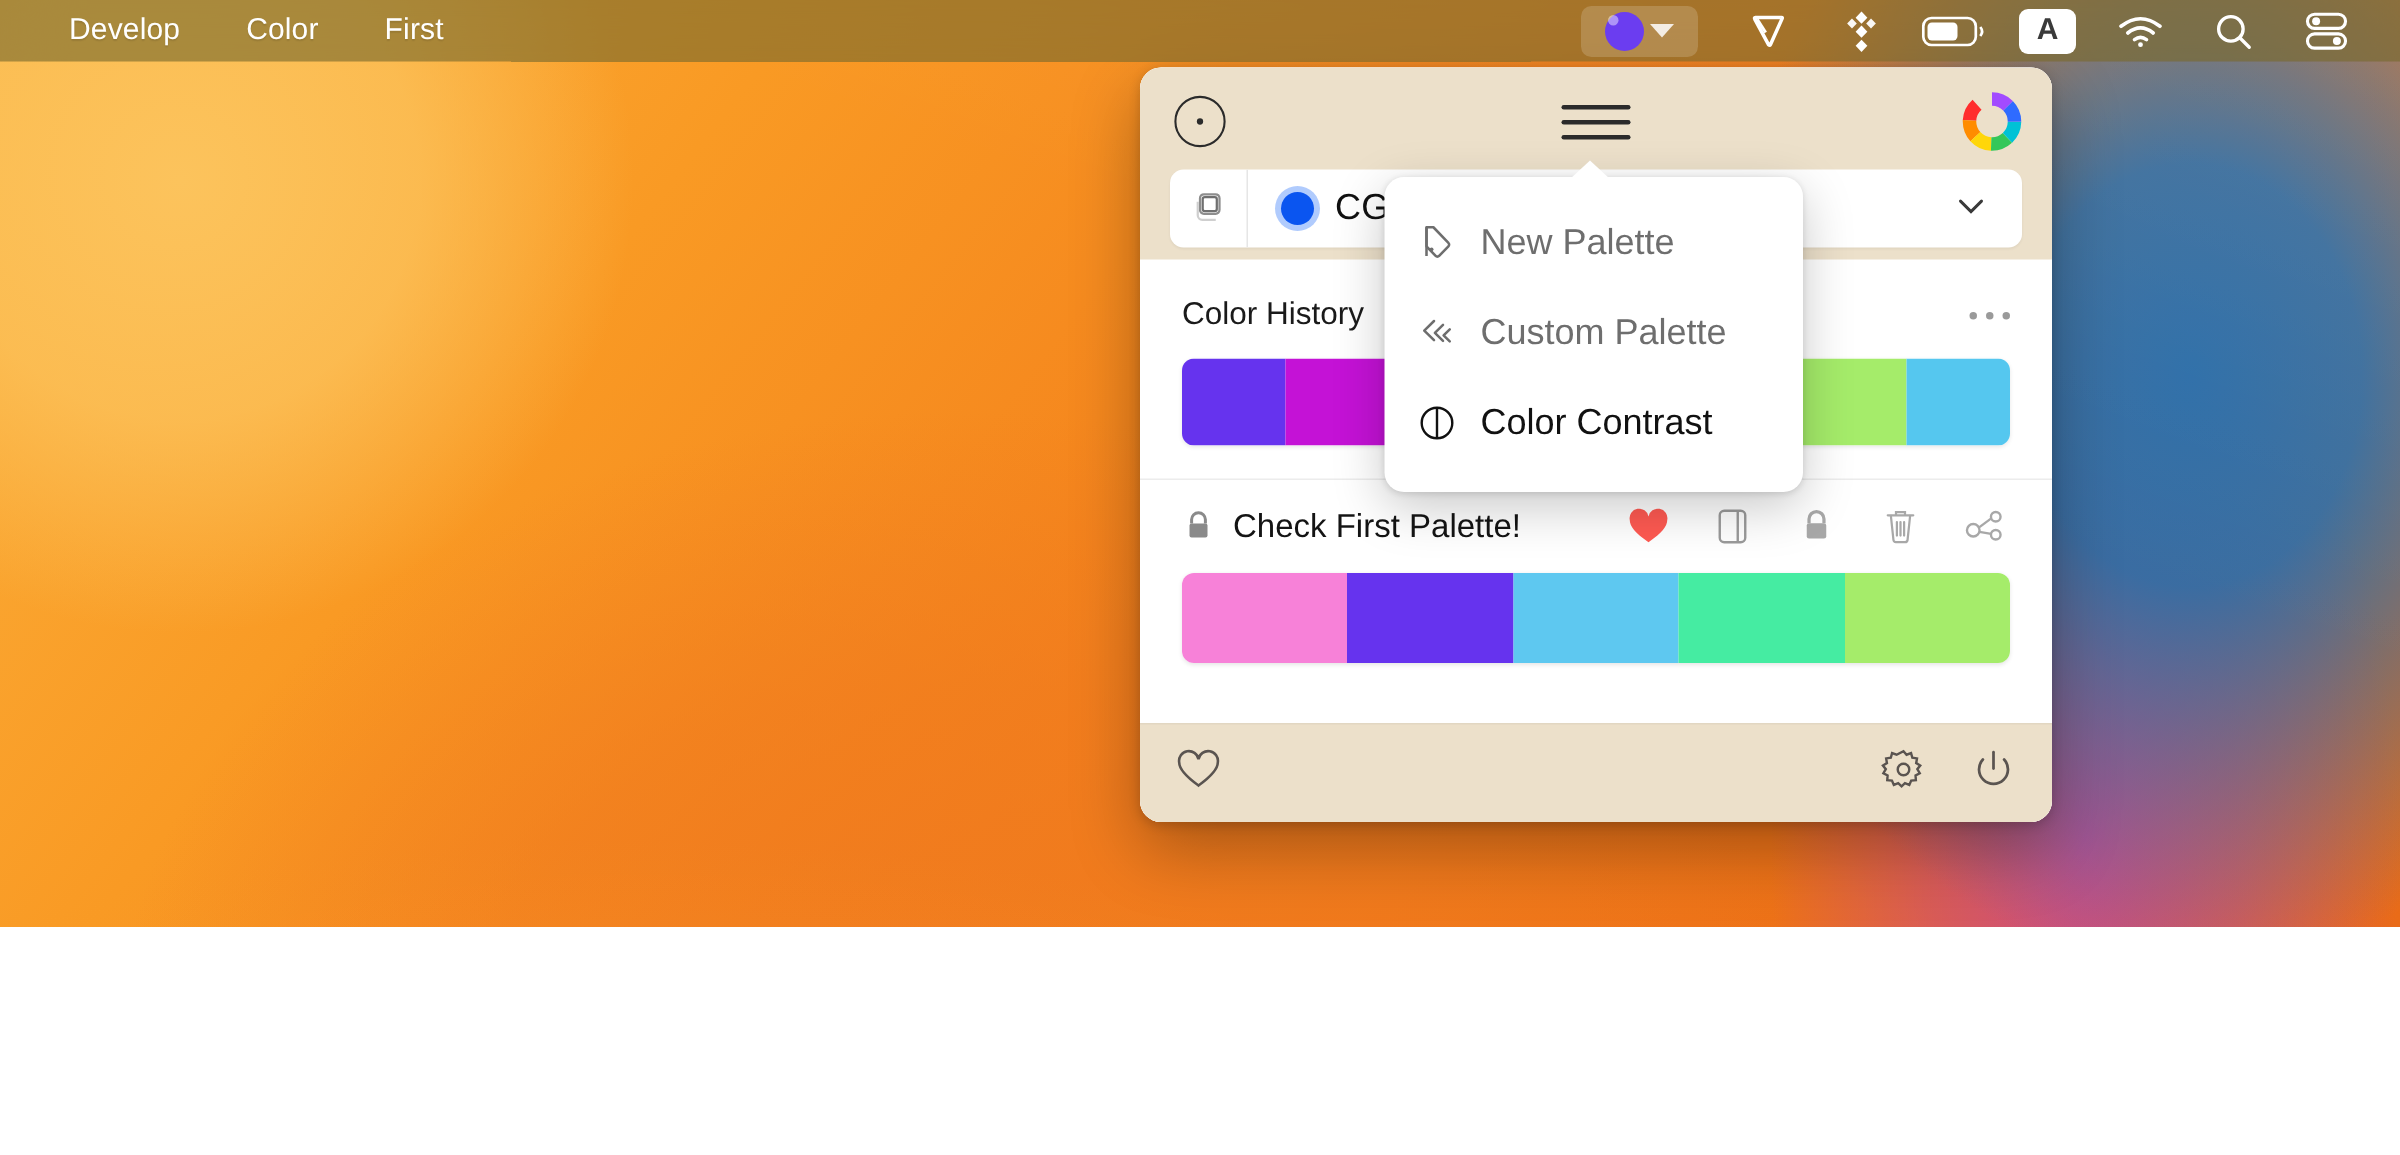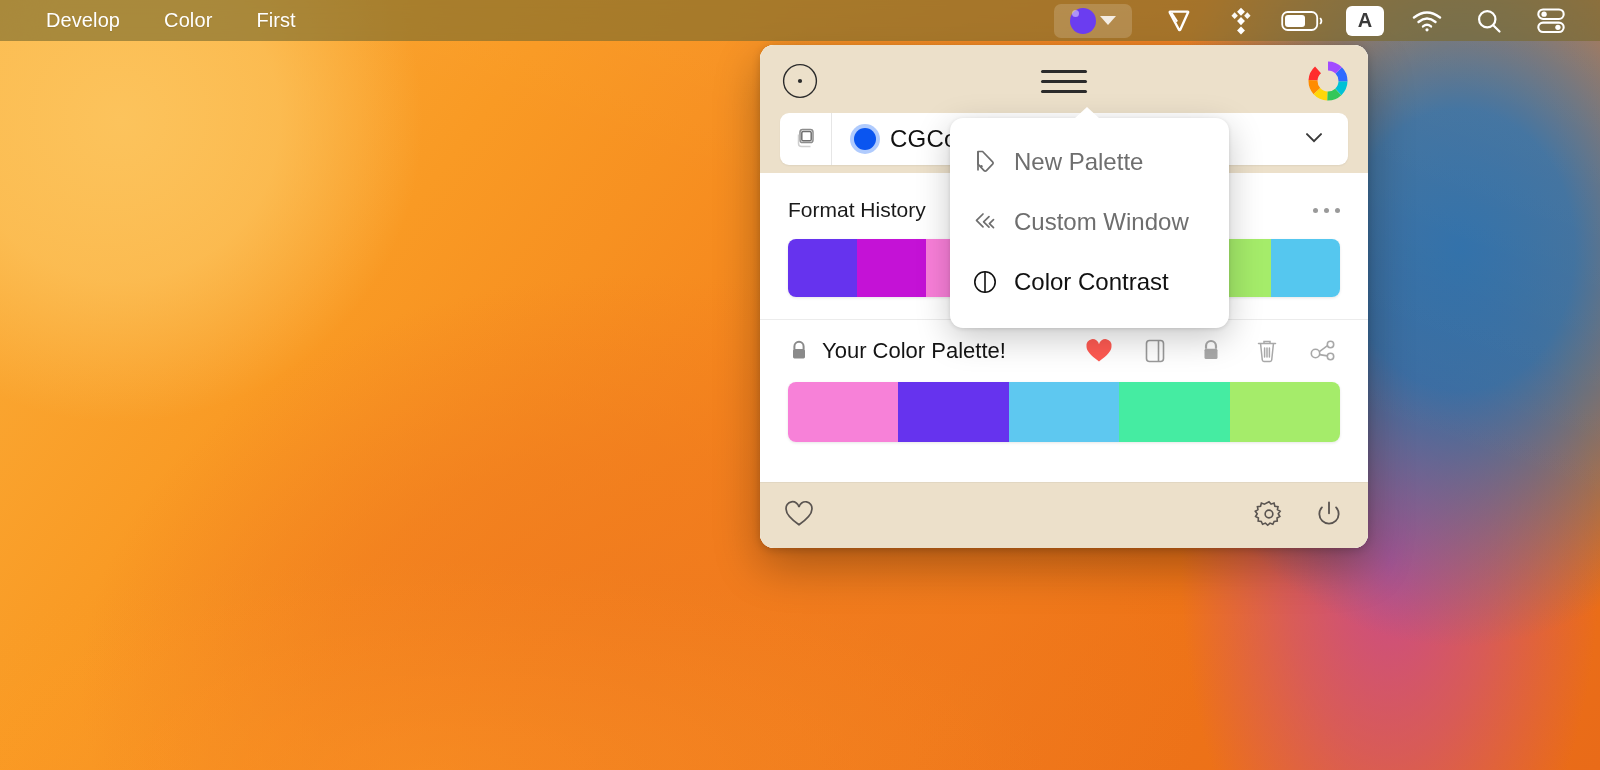--- a/index.html
+++ b/index.html
@@ -5,21 +5,21 @@
   * { box-sizing: border-box; margin: 0; padding: 0; }
   html, body {
     width: 1600px; height: 770px;
     overflow: hidden;
     font-family: "Liberation Sans", sans-serif;
   }
 
   
   #desktop {
     position: relative;
-    width: 1600px; height: 770px;
+    width: 1600px; height: 618px;
     background:
       radial-gradient(ellipse 520px 640px at 1460px 250px, #2d6ea8 0%, rgba(45,110,168,0.92) 22%, rgba(60,110,170,0.0) 62%),
       radial-gradient(ellipse 300px 560px at 1390px 560px, #c94b8a 0%, rgba(201,75,138,0.55) 35%, rgba(201,75,138,0) 70%),
       radial-gradient(ellipse 420px 420px at 120px 120px, #fcc35c 0%, rgba(252,195,92,0.75) 38%, rgba(250,170,60,0) 72%),
       radial-gradient(ellipse 700px 520px at 640px 690px, #f07a1e 0%, rgba(240,122,30,0.6) 45%, rgba(240,122,30,0) 80%),
       linear-gradient(128deg, #fbb03b 0%, #f99a24 26%, #f4821c 52%, #ef7518 72%, #e96b18 100%);
   }
   #desktop::after{
     content:"";
     position:absolute; inset:0;
@@ -203,21 +203,20 @@
   
   #dropdown {
     position:absolute;
     left: 163px; top: 73px;
     width: 279px;
     background:#fff;
     border-radius: 13px;
     box-shadow: 0 10px 34px rgba(0,0,0,0.22), 0 1px 4px rgba(0,0,0,0.12);
     padding: 14px 0 16px 0;
     z-index: 70;
-    margin-left: 27px;
   }
   #dropdown::before{
     content:"";
     position:absolute; top:-11px; left: 124px;
     width:0;height:0;
     border-left: 13px solid transparent;
     border-right: 13px solid transparent;
     border-bottom: 12px solid #ffffff;
   }
   .menu-item {
@@ -358,21 +357,21 @@
             <svg width="28" height="28" viewBox="0 0 24 24" fill="none" stroke="#3a3a3a" stroke-width="1.7" stroke-linecap="round">
               <path d="M6 9.5 L12 15.5 L18 9.5"></path>
             </svg>
           </span>
         </div>
       </div>
 
       <div class="win-body">
 
         <div class="section-head">
-          <span class="section-title">Format History</span>
+          <span class="section-title">Color History</span>
           <span class="ellipsis-btn">
             <i></i>
               <i></i>
               <i></i>
           </span>
         </div>
 
         <div class="swatch-row">
           <div style="background:#6633ee"></div>
           <div style="background:#c412d6"></div>
@@ -386,21 +385,21 @@
 
         <div class="divider"></div>
 
         <div class="palette-head">
           <span class="pal-lock">
             <svg width="22" height="24" viewBox="0 0 22 24" fill="none">
               <path d="M6.4 10 V7.4 a4.6 4.6 0 0 1 9.2 0 V10" stroke="#8a8a8a" stroke-width="2"></path>
               <rect x="5" y="10" width="12" height="9.4" rx="1.4" fill="#8a8a8a"></rect>
             </svg>
           </span>
-          <span class="pal-name">Your Color Palette!</span>
+          <span class="pal-name">Check First Palette!</span>
 
           <span class="pal-actions">
             <span>
               <svg width="28" height="26" viewBox="0 0 28 26" fill="#ff5a52">
                 <path d="M14 23.5 C 5 17 1.5 12.8 1.5 8.6 A6.3 6.3 0 0 1 14 6.3 A6.3 6.3 0 0 1 26.5 8.6 C26.5 12.8 23 17 14 23.5 Z"></path>
               </svg>
             </span>
             <span>
               <svg width="26" height="28" viewBox="0 0 26 28" fill="none" stroke="#9a9a9a" stroke-width="1.6">
                 <rect x="4.5" y="3.5" width="17" height="21" rx="3"></rect>
@@ -481,21 +480,21 @@
       </div>
 
       <div class="menu-item">
         <span class="menu-icon">
           <svg width="30" height="30" viewBox="0 0 30 30" fill="none" stroke="#6e6e6e" stroke-width="1.7" stroke-linecap="round" stroke-linejoin="round">
             <path d="M13 7 L6.5 13.4 L13 19.8"></path>
             <path d="M19 9.6 L13.6 14.9 L19 20.2"></path>
             <path d="M23.5 12.6 L19.4 16.6 L23.5 20.6"></path>
           </svg>
         </span>
-        <span class="menu-label" style="color:#6e6e6e">Custom Window</span>
+        <span class="menu-label" style="color:#6e6e6e">Custom Palette</span>
       </div>
 
       <div class="menu-item">
         <span class="menu-icon">
           <svg width="30" height="30" viewBox="0 0 30 30" fill="none">
             <circle cx="15" cy="15" r="10.2" stroke="#111111" stroke-width="1.6"></circle>
             <path d="M15 4.8 V25.2" stroke="#111111" stroke-width="1.6"></path>
           </svg>
         </span>
         <span class="menu-label" style="color:#111111">Color Contrast</span>

